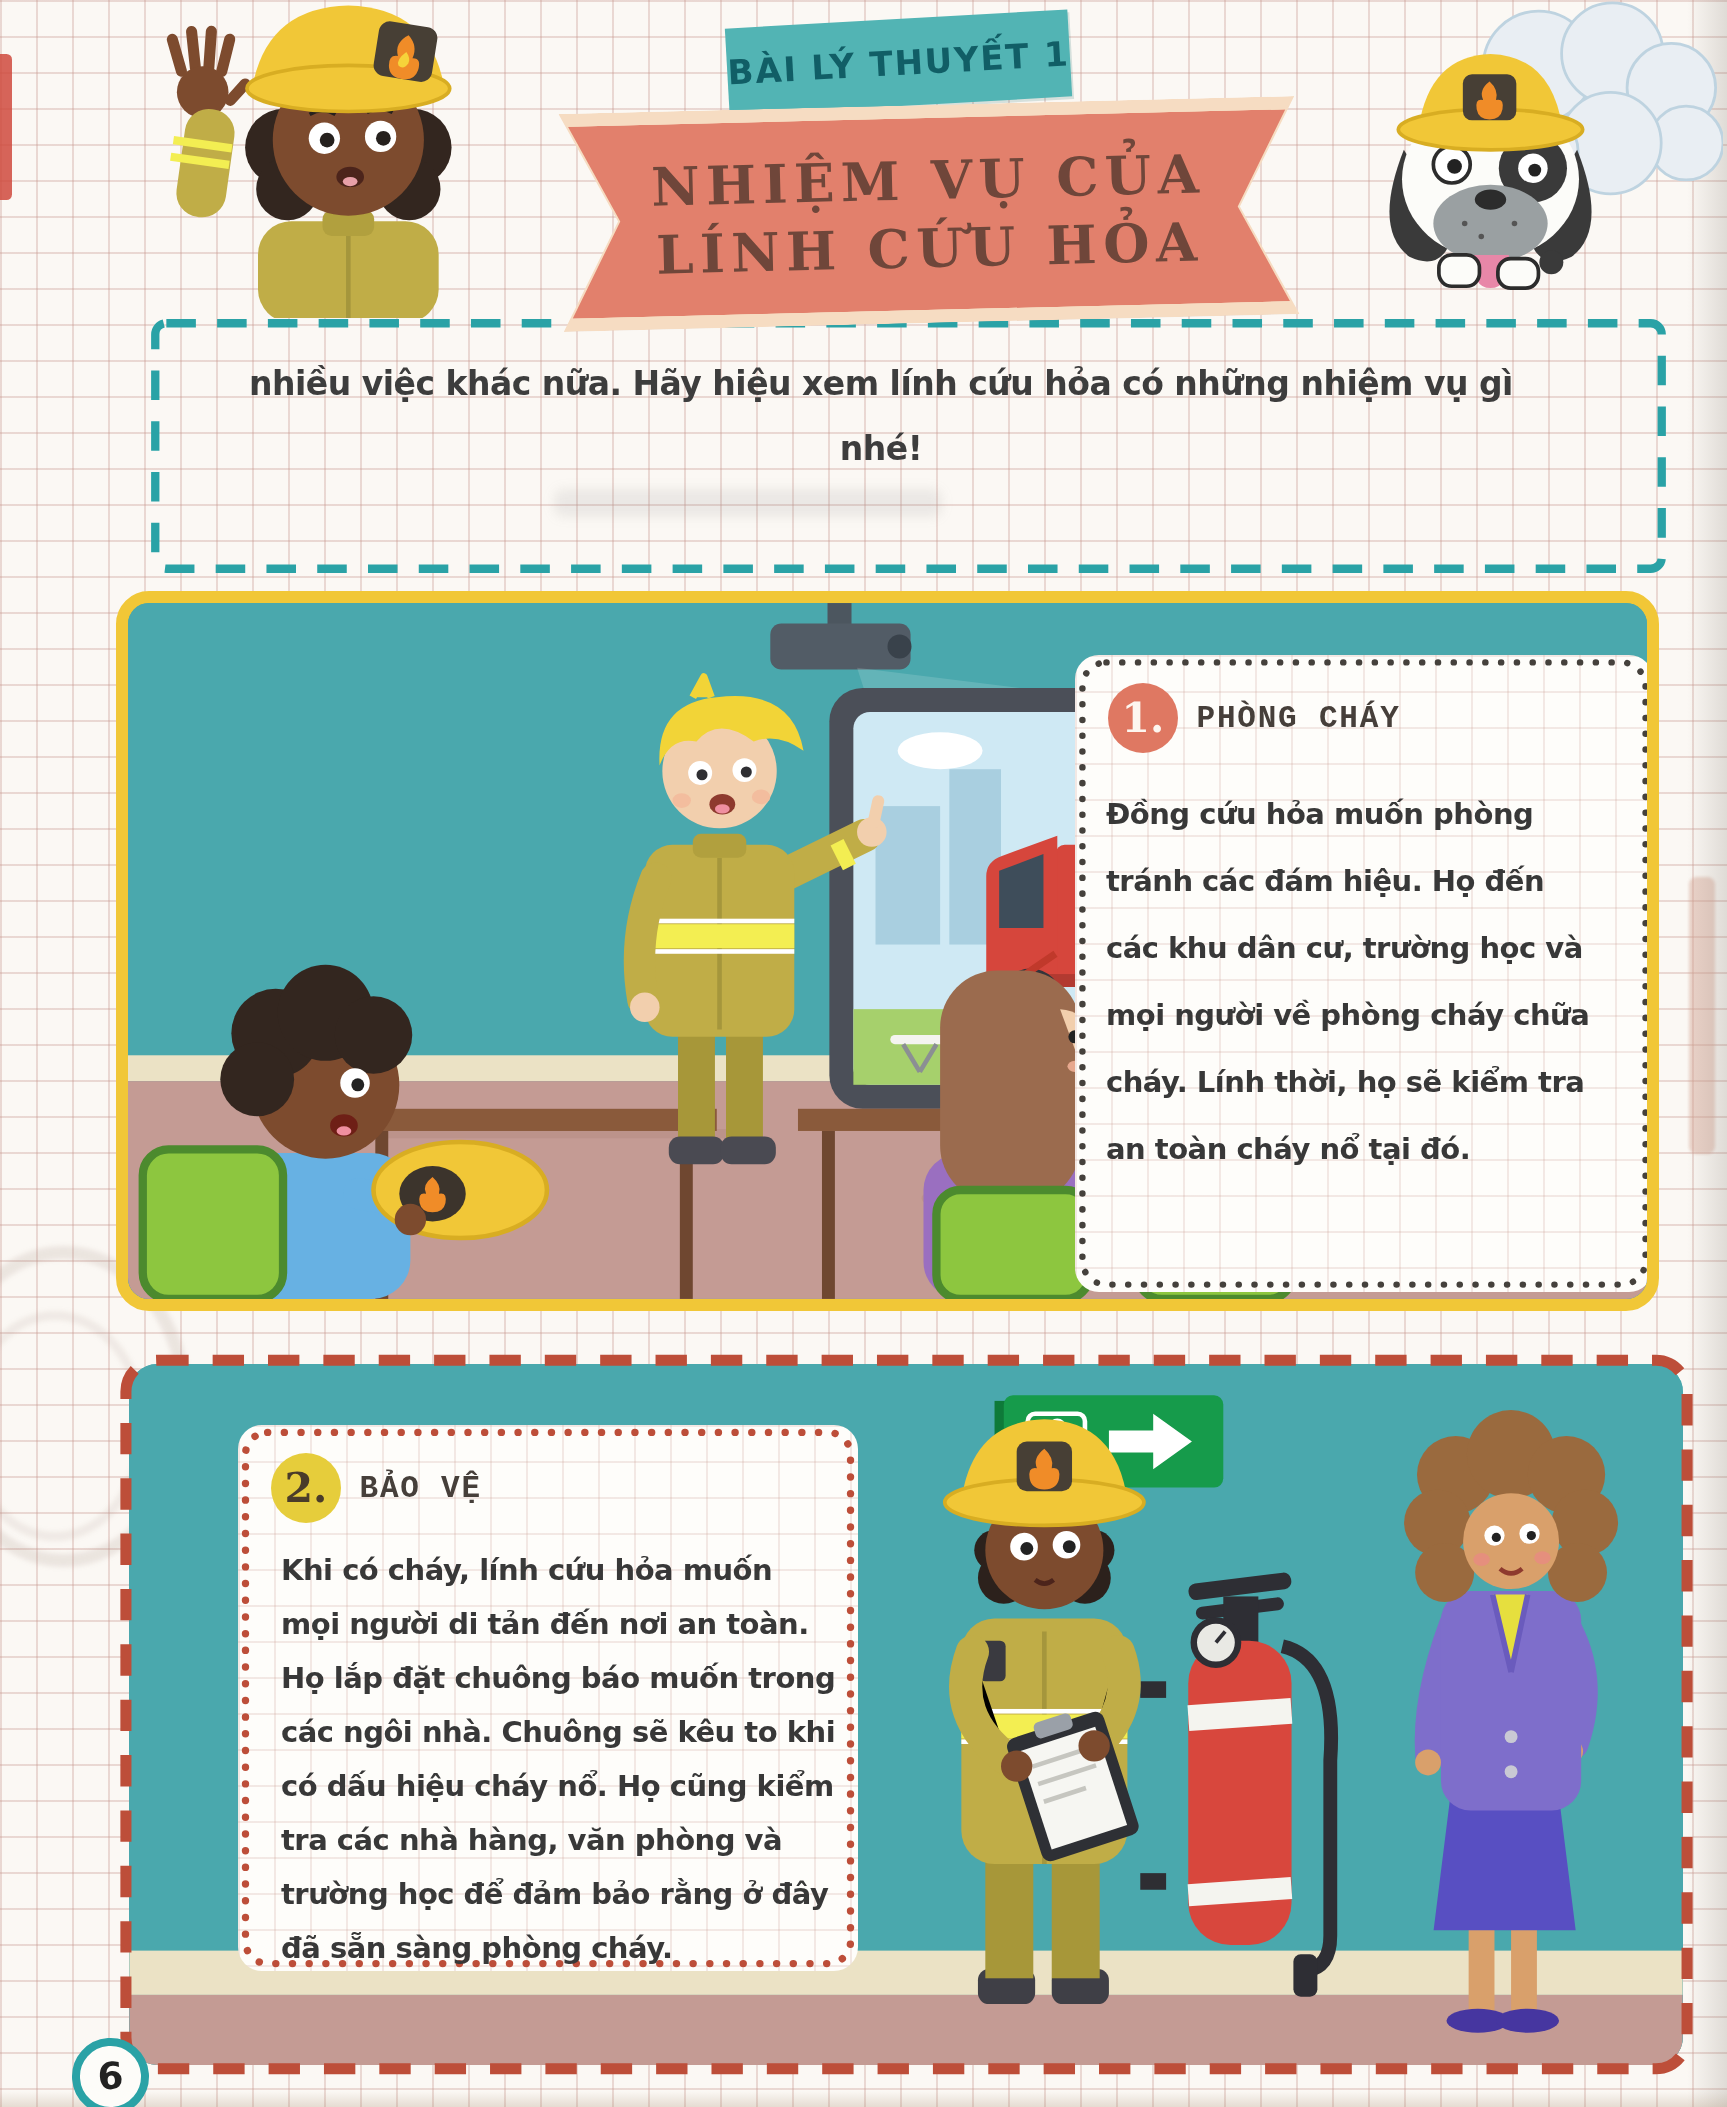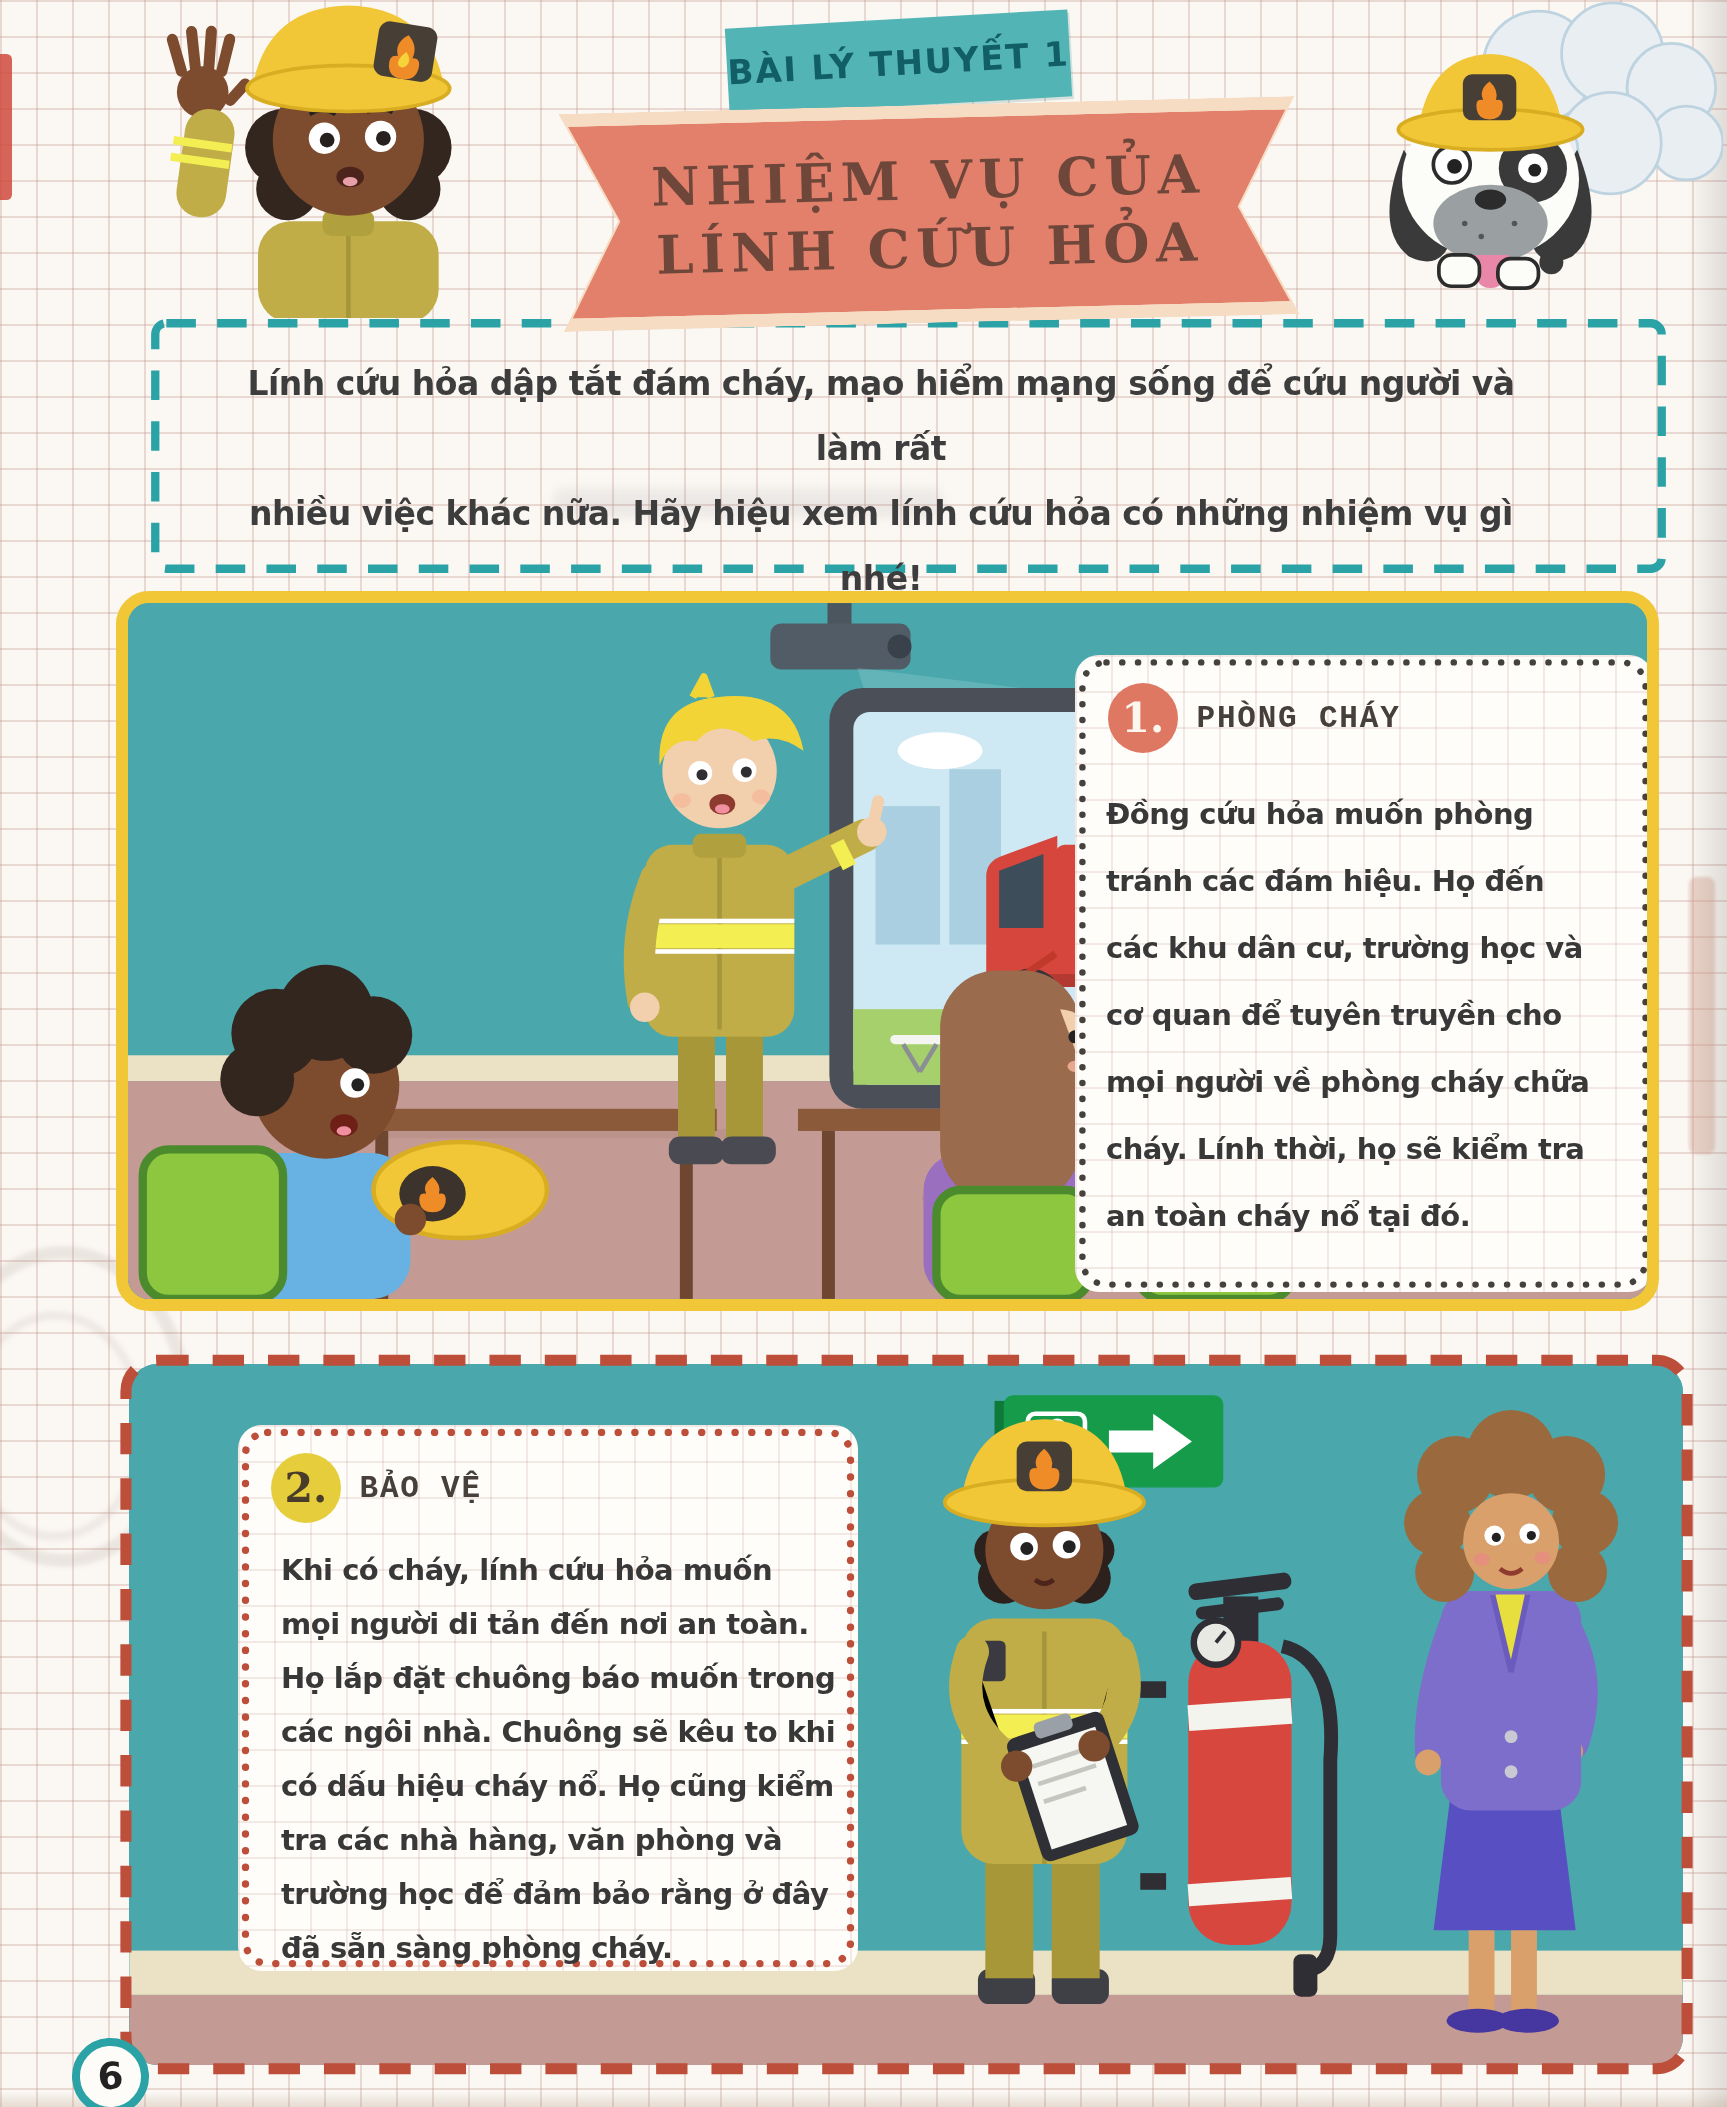--- a/index.html
+++ b/index.html
@@ -85,21 +85,20 @@
 
   <div class="abs stain"></div>
   <div class="abs stain2"></div>
   <div class="abs bleed-red"></div>
   <div class="abs side-tab"></div>
 
   <svg class="abs intro-border" viewBox="0 0 1652 286">
     <rect x="10" y="10" width="1632" height="266" rx="12" fill="none" stroke="#2aa2a6" stroke-width="9" stroke-dasharray="32 23"></rect>
   </svg>
   <div class="abs intro-text">
-    <div>Lính cứu hỏa dập tắt đám cháy, mạo hiểm mạng sống để cứu người và làm rất</div>
     <div>nhiều việc khác nữa. Hãy hiệu xem lính cứu hỏa có những nhiệm vụ gì nhé!</div>
   </div>
   <div class="abs ghost"></div>
 
   <div class="abs badge">
     <span>BÀI LÝ THUYẾT 1</span>
   </div>
 
   <div class="abs ribbon">
     <div class="outer"></div>
@@ -343,21 +342,20 @@
         <rect x="8" y="8" width="610" height="674" rx="26" fill="none" stroke="#45413c" stroke-width="7" stroke-dasharray="0.1 17" stroke-linecap="round"></rect>
       </svg>
       <div class="card-head">
         <span class="numcircle nc1">1.</span>
         <span class="card-title">PHÒNG CHÁY</span>
       </div>
       <div class="card-body card-body1">
         <div>Đồng cứu hỏa muốn phòng</div>
         <div>tránh các đám hiệu. Họ đến</div>
         <div>các khu dân cư, trường học và</div>
-        <div>cơ quan để tuyên truyền cho</div>
         <div>mọi người về phòng cháy chữa</div>
         <div>cháy. Lính thời, họ sẽ kiểm tra</div>
         <div>an toàn cháy nổ tại đó.</div>
       </div>
     </div>
   </div>
 
   <div class="abs panel2">
     <svg class="scene" width="1554" height="701" viewBox="0 0 1684 760">
       <rect width="1684" height="760" fill="#4aa8ad"></rect>

